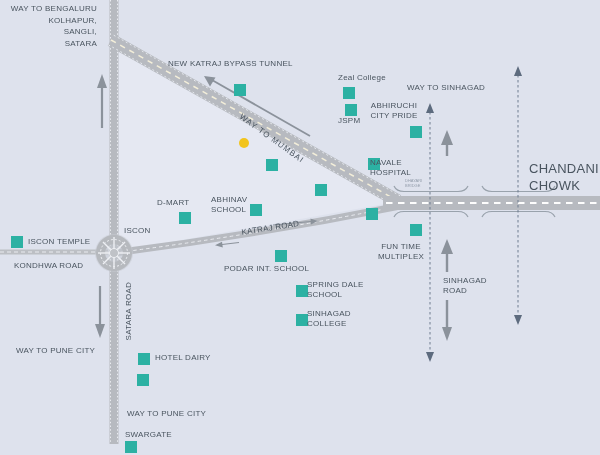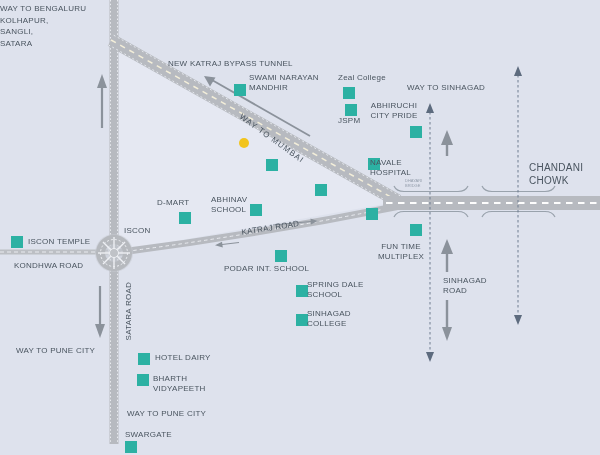--- a/index.html
+++ b/index.html
@@ -6,21 +6,21 @@
   .map {
     position:relative; width:600px; height:455px; overflow:hidden;
     background:#dee2ed;
     font-family:"Liberation Sans", sans-serif;
   }
   .lbl {
     position:absolute;
     font:400 8px/1.3 "Liberation Sans", sans-serif;
     color:#49545f; letter-spacing:.25px; white-space:pre-line;
   }
-  .right  { }
+  .right  { text-align:right; }
   .center { text-align:center; }
   .mk {
     position:absolute; width:12px; height:12px; background:#2cb1a3;
   }
   .logo {
     position:absolute; left:127px; top:123px;
     font-family:"DejaVu Serif", serif; font-weight:700;
     font-variant:small-caps; font-size:27px; line-height:1;
     color:#6c4a2f; letter-spacing:-2px;
     text-shadow:.6px .9px .7px rgba(60,35,15,.35);
@@ -158,50 +158,46 @@
   <div class="mk" style="left:137px;top:374px"></div>
   <div class="mk" style="left:125px;top:441px"></div>
 
   <div class="lbl right" style="left:0;top:3px;width:97px;line-height:11.5px">WAY TO BENGALURU
 KOLHAPUR,
 SANGLI,
 SATARA</div>
   <div class="lbl" style="left:168px;top:59px">NEW KATRAJ BYPASS TUNNEL</div>
   <div class="lbl" style="left:243px;top:112px;width:80px;transform:rotate(36deg);transform-origin:left top;letter-spacing:1px">WAY TO MUMBAI</div>
   <div class="lbl" style="left:407px;top:83px">WAY TO SINHAGAD</div>
-  <div class="lbl" style="left:529px;top:161px;font-size:10px">CHANDANI
+  <div class="lbl" style="left:529px;top:161px;font-size:13px">CHANDANI
 CHOWK</div>
   <div class="lbl" style="left:124px;top:226px">ISCON</div>
   <div class="lbl" style="left:241px;top:228px;width:60px;transform:rotate(-9deg);transform-origin:left top">KATRAJ ROAD</div>
   <div class="lbl" style="left:14px;top:261px">KONDHWA ROAD</div>
   <div class="lbl center" style="left:93px;top:306px;width:72px;transform:rotate(-90deg)">SATARA ROAD</div>
   <div class="lbl" style="left:443px;top:276px">SINHAGAD
 ROAD</div>
   <div class="lbl" style="left:16px;top:346px">WAY TO PUNE CITY</div>
   <div class="lbl" style="left:127px;top:409px">WAY TO PUNE CITY</div>
   <div class="lbl tiny" style="left:405px;top:179px">DHAYARI
 BRIDGE</div>
 
-  <div class="lbl" style="left:249px;top:73px">SWAMI NARAYAN
-MANDHIR</div>
   <div class="lbl" style="left:338px;top:73px">Zeal College</div>
   <div class="lbl" style="left:338px;top:116px">JSPM</div>
   <div class="lbl center" style="left:368px;top:101px;width:52px">ABHIRUCHI
 CITY PRIDE</div>
   <div class="lbl" style="left:370px;top:158px">NAVALE
 HOSPITAL</div>
   <div class="lbl" style="left:157px;top:198px">D-MART</div>
   <div class="lbl" style="left:211px;top:195px">ABHINAV
 SCHOOL</div>
   <div class="lbl center" style="left:376px;top:242px;width:50px">FUN TIME
 MULTIPLEX</div>
   <div class="lbl" style="left:28px;top:237px">ISCON TEMPLE</div>
   <div class="lbl" style="left:224px;top:264px">PODAR INT. SCHOOL</div>
   <div class="lbl" style="left:307px;top:280px">SPRING DALE
 SCHOOL</div>
   <div class="lbl" style="left:307px;top:309px">SINHAGAD
 COLLEGE</div>
   <div class="lbl" style="left:155px;top:353px">HOTEL DAIRY</div>
-  <div class="lbl" style="left:153px;top:374px">BHARTH
-VIDYAPEETH</div>
   <div class="lbl" style="left:125px;top:430px">SWARGATE</div>
 
 </div>
 
 </body></html>

